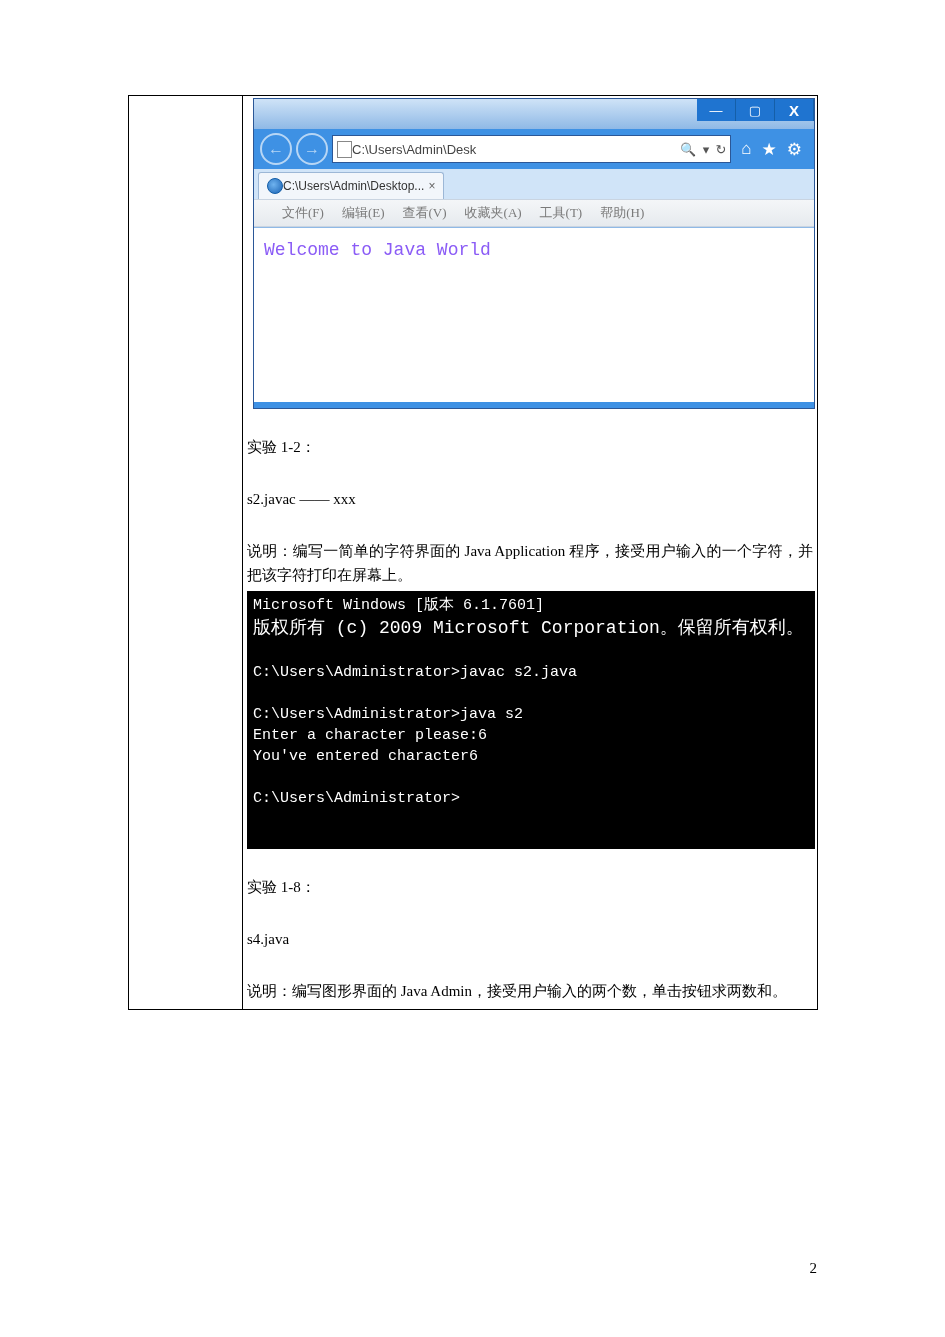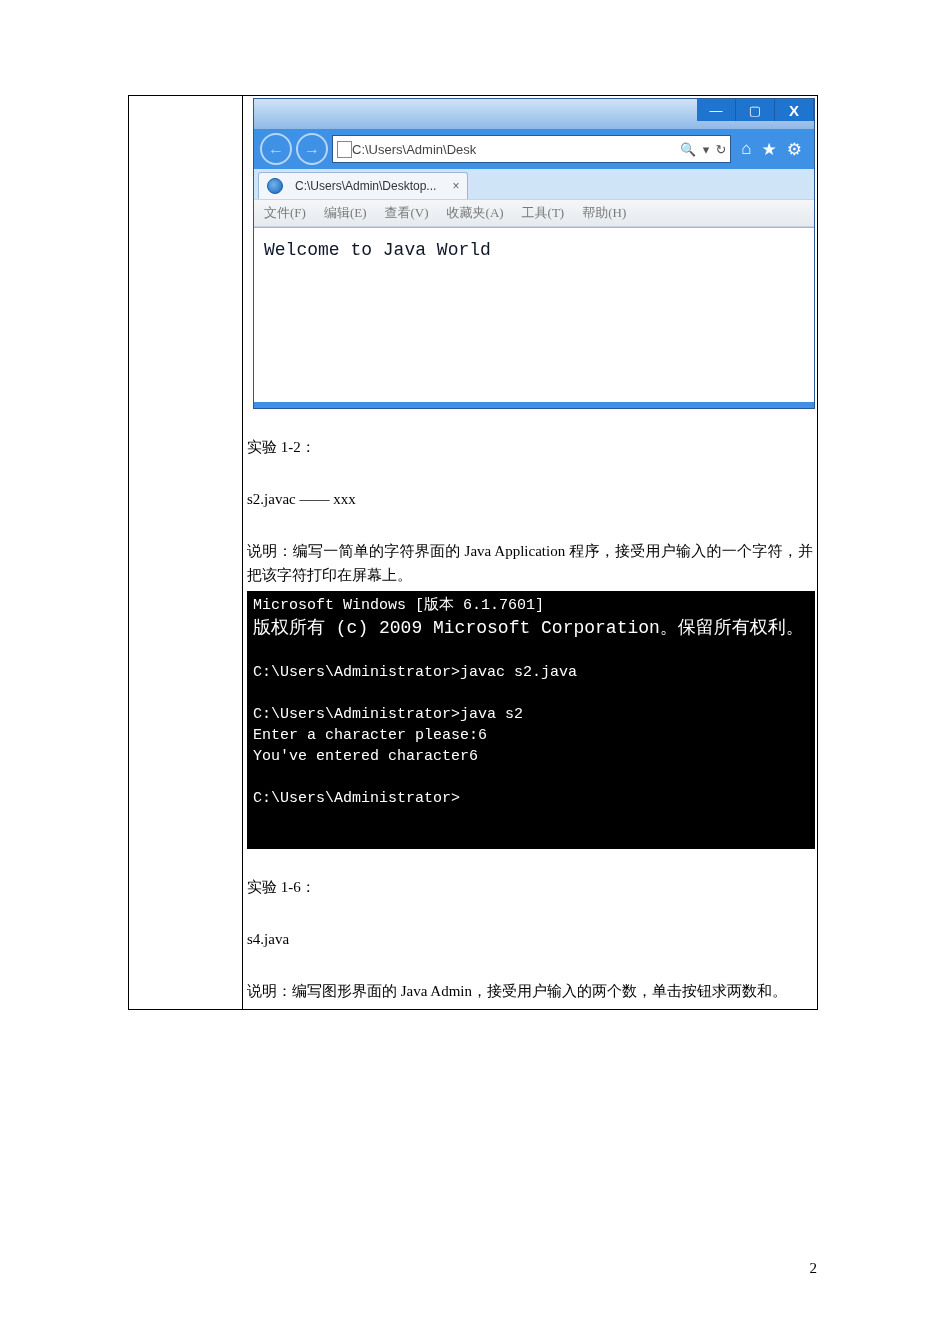--- a/index.html
+++ b/index.html
@@ -117,21 +117,21 @@
   }
   .ie-tab {
     height: 26px;
     background: #f2f6fb;
     border: 1px solid #9cb7d6;
     border-bottom: none;
     border-radius: 3px 3px 0 0;
     padding: 0 8px;
     display: flex;
     align-items: center;
-    gap: 12px;
+    gap: 0;
     font-family: Arial, sans-serif;
     font-size: 12px;
     color: #333;
   }
   .e-ico {
     width: 14px;
     height: 14px;
     border-radius: 50%;
     background: radial-gradient(circle at 40% 40%, #6fb3ef, #1a63b5);
     border: 1px solid #155fa8;
@@ -143,32 +143,32 @@
   }
   .tab-close { font-size: 12px; color: #666; margin-left: 4px;}
   .ie-menubar {
     height: 26px;
     background: linear-gradient(#f4f6f8, #e6eaee);
     border-top: 1px solid #c9d4e1;
     border-bottom: 1px solid #c9d4e1;
     display: flex;
     align-items: center;
     gap: 18px;
-    padding: 0 10px;
+    padding: 0 28px;
     font-size: 13px;
     color: #7a7a7a;
     font-family: "SimSun","宋体",serif;
   }
   .ie-content {
     background: #fff;
     height: 150px;
     padding: 12px 10px;
     font-family: "Courier New", monospace;
     font-size: 18px;
-    color: #0f172a;
+    color: #8b5cf6;
     border-top: 1px solid #8fb9e6;
   }
   .ie-bottom-border { height:6px; background:#3e91e4; }
 
   
   .doc-text {
     padding: 6px 4px 2px 4px;
     font-size: 15px;
     line-height: 1.6;
     text-align: justify;
@@ -261,21 +261,21 @@
 <span class="big">版权所有 (c) 2009 Microsoft Corporation。保留所有权利。</span>
 <span></span>
 <span>C:\Users\Administrator&gt;javac s2.java</span>
 <span></span>
 <span>C:\Users\Administrator&gt;java s2</span>
 <span>Enter a character please:6</span>
 <span>You've entered character6</span>
 <span></span>
 <span>C:\Users\Administrator&gt;</span></div>
 
-        <div class="doc-text">实验 1-6：</div>
+        <div class="doc-text">实验 1-8：</div>
         <div class="doc-text">s4.java</div>
         <div class="doc-text" style="padding-bottom:6px">说明：编写图形界面的 Java Admin，接受用户输入的两个数，单击按钮求两数和。</div>
 
       </td>
     </tr>
   </tbody>
     </table>
 
   <div class="page-num">2</div>
 </div>

